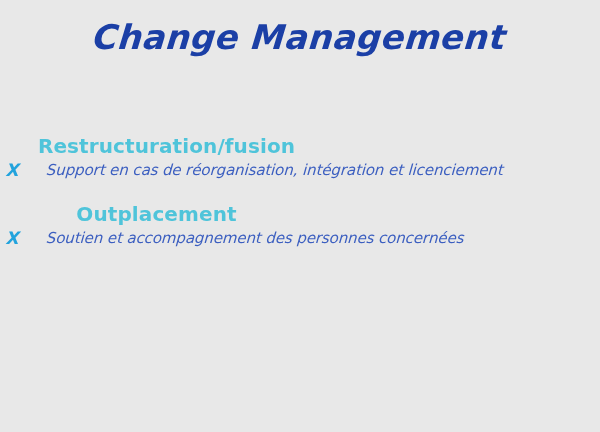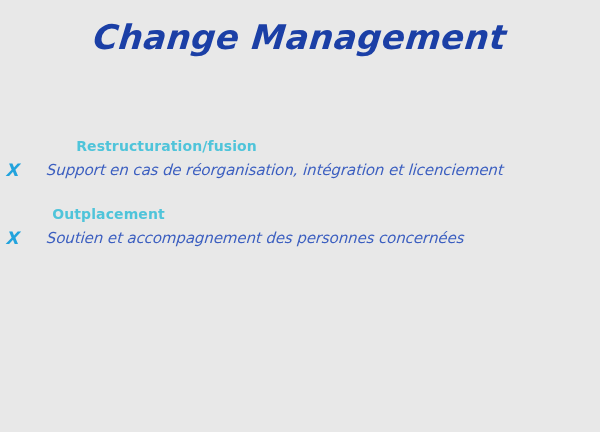--- a/index.html
+++ b/index.html
@@ -53,28 +53,28 @@
   .bullet-block.block-2 { top: 204px; }
 
   .block-heading {
     position: absolute;
     left: 0;
     top: 0;
     width: 513px;
     text-align: center;
     color: #4fc4da;
     font-family: "DejaVu Sans", sans-serif;
-    font-size: 14px;
+    font-size: 20px;
     font-weight: bold;
     letter-spacing: 0.1px;
     line-height: 20px;
     white-space: nowrap;
   }
   .block-heading.heading-1 { padding-right: 180px; box-sizing: border-box; }
-  .block-heading.heading-2 { padding-right: 296px; box-sizing: border-box; }
+  .block-heading.heading-2 { padding-right: 296px; box-sizing: border-box; margin-left: 48px; }
 
   .bullet-row {
     position: absolute;
     left: 0;
     top: 23px;
     width: 600px;
     height: 24px;
   }
 
   .bullet-marker {

